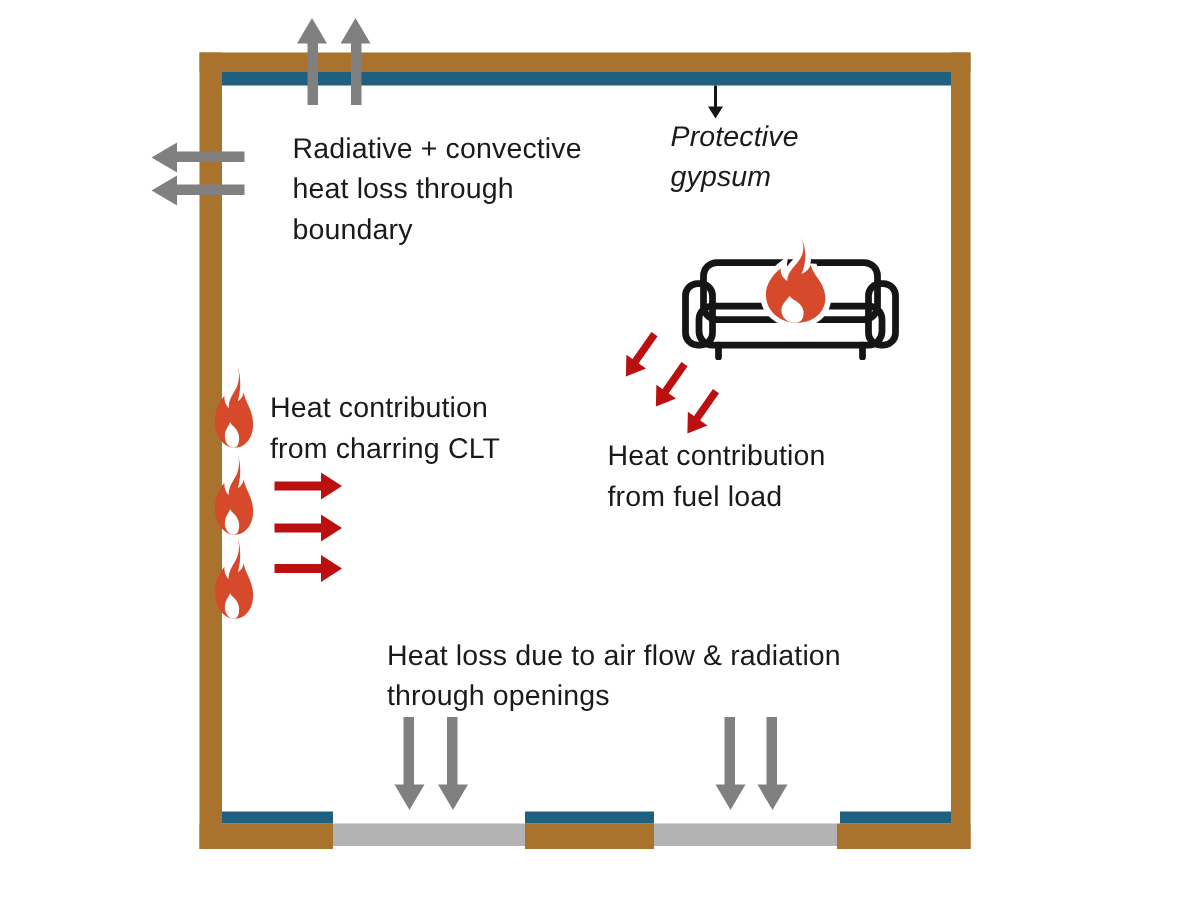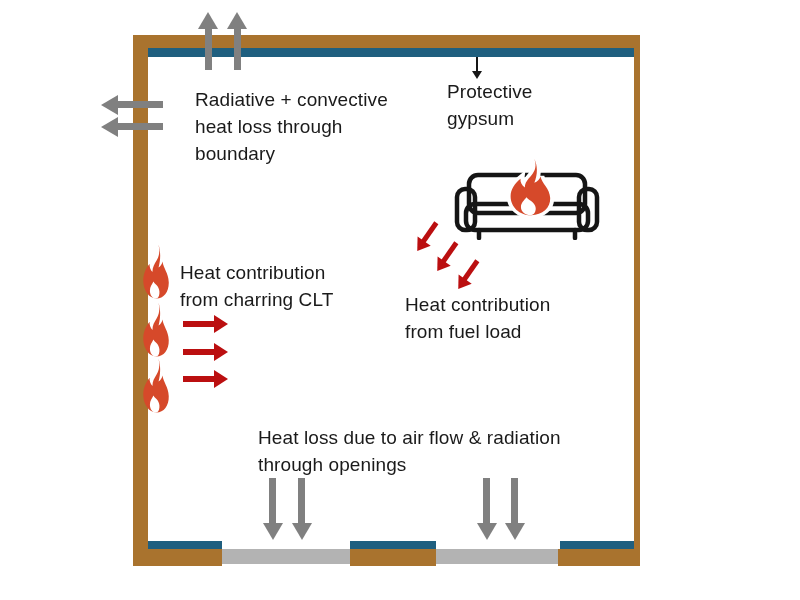--- a/index.html
+++ b/index.html
@@ -1,17 +1,17 @@
 <!DOCTYPE html>
 <html><head>
 <meta charset="utf-8">
 <style>
   html,body{margin:0;padding:0;background:#fff;}
   .canvas{
-    position:relative;width:640px;height:600px;background:#ffffff;overflow:hidden;
+    position:relative;width:800px;height:600px;background:#ffffff;overflow:hidden;
     font-family:"Liberation Sans",sans-serif;color:#1a1a1a;
   }
   .abs{position:absolute;}
 
   
   .wall{background:#A9732E;}
   .wall-top{left:133px;top:35px;width:514px;height:13px;}
   .wall-left{left:133px;top:35px;width:15px;height:531px;}
   .wall-right{left:634px;top:35px;width:13px;height:531px;}
   .wall-bottom-seg{top:549px;height:17px;}
@@ -88,21 +88,21 @@
       <span class="shaft"></span>
       <span class="head"></span>
     </div>
 
   <div class="abs label" style="left:195px;top:86px;width:206px;">Radiative + convective heat loss through boundary</div>
 
   <div class="arrow a-black thin" style="left:466px;top:63px;width:22px;transform:rotate(90deg);">
       <span class="shaft"></span>
       <span class="head"></span>
     </div>
-  <div class="abs label" style="left:447px;top:78px;width:100px;">Protective gypsum</div>
+  <div class="abs label" style="left:447px;top:78px;width:100px;font-style:italic;">Protective gypsum</div>
 
   <div class="abs" style="left:452px;top:156px;width:150px;height:84px;">
     <svg viewBox="0 0 150 84" width="150" height="84">
       <g fill="none" stroke="#151515" stroke-width="4.5" stroke-linecap="round">
         <rect x="17" y="19" width="116" height="38" rx="9"></rect>
         <rect x="5" y="33" width="18" height="41" rx="8"></rect>
         <rect x="127" y="33" width="18" height="41" rx="8"></rect>
         <rect x="14" y="48" width="122" height="26" rx="9"></rect>
         <line x1="27" y1="74" x2="27" y2="82"></line>
         <line x1="123" y1="74" x2="123" y2="82"></line>

